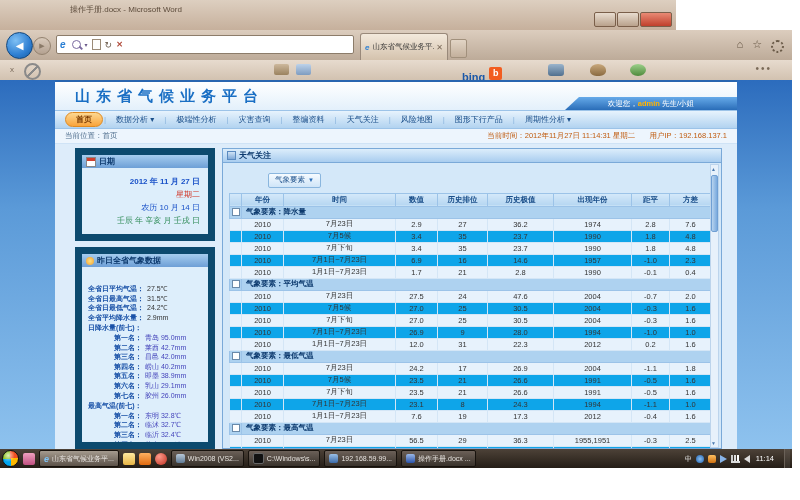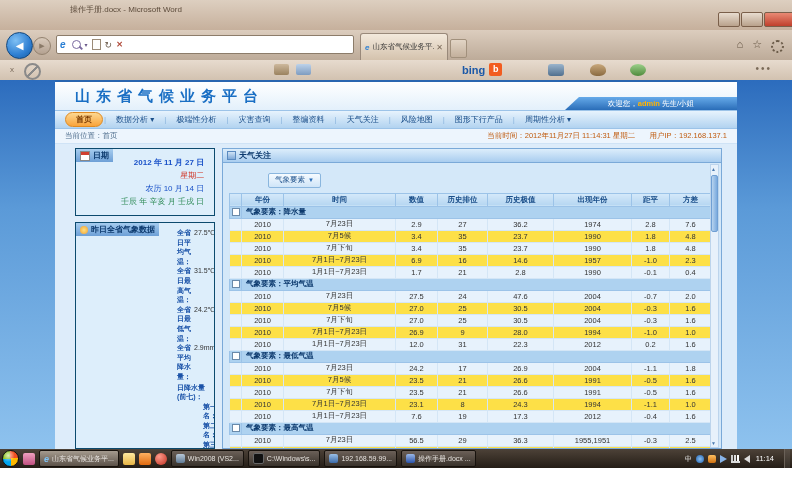--- a/index.html
+++ b/index.html
@@ -1,21 +1,21 @@
 <!DOCTYPE html>
 <html><head>
 <meta charset="utf-8">
 <style>
   html,body{margin:0;padding:0;}
   body{width:800px;height:500px;background:#fff;font-family:"Liberation Sans",sans-serif;overflow:hidden;}
   .stage{position:relative;width:800px;height:500px;background:#fff;overflow:hidden;}
   .screen{position:absolute;left:0;top:0;width:792px;height:468px;overflow:hidden;background:#fff;}
 
   
-  .word-strip{position:absolute;left:0;top:0;width:800px;height:30px;background:linear-gradient(#ddcfc0,#c6b09c);}
+  .word-strip{position:absolute;left:0;top:0;width:676px;height:30px;background:linear-gradient(#ddcfc0,#c6b09c);}
   .word-title{position:absolute;left:70px;top:4px;font-size:8px;color:#5d4c3c;}
   .win-controls{position:absolute;right:4px;top:12px;display:flex;gap:1px;}
   .win-btn{width:20px;height:13px;border:1px solid #7a5f4a;border-radius:2px;background:linear-gradient(#e8dccf,#bba astray);}
   .win-btn{background:linear-gradient(#e8dccf,#b9a28c);}
   .win-btn.close{width:30px;background:linear-gradient(#e98a74,#c0402c);}
 
   
   .browser-bar{position:absolute;left:0;top:30px;width:792px;height:30px;background:linear-gradient(#dccdbe,#bdab99);border-bottom:1px solid #99897a;}
   .nav-circle{position:absolute;border-radius:50%;display:flex;align-items:center;justify-content:center;}
   .back-btn{left:6px;top:32px;width:25px;height:25px;background:radial-gradient(circle at 35% 30%,#7fc0f4,#2f7fd2 60%,#155a9e);border:1px solid #12477e;color:#fff;font-size:10px;z-index:3;}
@@ -38,21 +38,21 @@
   .gear{width:9px;height:9px;border:2px dotted #6a5a48;border-radius:50%;margin-top:2px;}
 
   
   .toolbar-row{position:absolute;left:0;top:60px;width:792px;height:20px;background:linear-gradient(#e7dbce,#d2c2b0);border-bottom:1px solid #a3937f;}
   .tbx{position:absolute;left:10px;top:5px;font-size:8px;color:#7a6a5a;}
   .slash-circle{position:absolute;left:24px;top:3px;width:13px;height:13px;border:2px solid #8a8a8a;border-radius:50%;background:linear-gradient(135deg,transparent 45%,#8a8a8a 45%,#8a8a8a 55%,transparent 55%);}
   .mini-ic{position:absolute;top:4px;width:15px;height:11px;border-radius:2px;}
   .mail1{left:274px;background:linear-gradient(#cdb89c,#9a825f);}
   .mail2{left:296px;background:linear-gradient(#bcd2ea,#7e9cc0);}
   .bing-wrap{position:absolute;left:462px;top:3px;display:flex;align-items:center;gap:4px;}
-  .bing-text{font-size:11px;font-weight:bold;color:#1b58a8;letter-spacing:0;}
+  .bing-text{font-size:11px;font-weight:bold;color:#1b58a8;letter-spacing:0;margin-top:8px;}
   .bing-sq{width:13px;height:13px;background:#f25c1f;border-radius:2px;color:#fff;font-size:9px;font-weight:bold;text-align:center;line-height:13px;}
   .blob{position:absolute;top:4px;width:16px;height:12px;border-radius:3px;}
   .blob1{left:548px;background:linear-gradient(#9ab4cc,#51708e);}
   .blob2{left:590px;background:linear-gradient(#c8a87c,#8a6a40);border-radius:50% 50% 40% 40%;}
   .blob3{left:630px;background:linear-gradient(#9cd08a,#4f8a3c);border-radius:50%;}
   .dots{position:absolute;right:20px;top:3px;color:#7a6a58;font-size:10px;letter-spacing:2px;}
 
   
   .viewport{position:absolute;left:0;top:80px;width:792px;height:369px;background:linear-gradient(180deg,#2c6cbd 0%,#5b9ad8 35%,#8ec2ee 100%);}
   .page{position:absolute;left:55px;top:0;width:682px;height:369px;background:#fff;display:flex;flex-direction:column;border-top:2px solid #2a66b0;box-sizing:border-box;}
@@ -63,21 +63,21 @@
   .navbar{height:17px;background:linear-gradient(#e7f3fd,#b2d3f0);border-top:1px solid #9cc3e8;border-bottom:1px solid #9cc3e8;display:flex;align-items:center;padding-left:10px;font-size:8px;color:#1b4f8a;flex:none;}
   .nav-item{padding:2px 9px;cursor:default;white-space:nowrap;}
   .nav-item.active{background:linear-gradient(#fdd892,#f9a43b);border:1px solid #e08a20;border-radius:8px;color:#7a3a00;font-weight:bold;padding:1px 10px;}
   .nav-sep{color:#8ab4dd;margin:0 1px;}
   .crumb-row{height:14px;background:#edf5fd;border-bottom:1px solid #cfe3f6;display:flex;justify-content:space-between;align-items:center;font-size:7.5px;color:#4a6a8a;padding:0 10px;flex:none;}
   .crumb-right span{color:#c05c10;margin-left:12px;}
   .content{flex:1;display:flex;padding:4px 15px 0 20px;background:#ddecfa;overflow:hidden;}
 
   
   .sidebar{width:140px;flex:none;display:flex;flex-direction:column;gap:6px;}
-  .panel{border:1px solid #0c4a6e;background:#ddeefb;display:flex;flex-direction:row;}
+  .panel{border:7px solid #0c4a6e;background:#ddeefb;display:flex;flex-direction:column;}
   .panel-head{height:13px;background:linear-gradient(#a6cdef,#6d9fd6);display:flex;align-items:center;gap:3px;padding:0 4px;font-size:8px;font-weight:bold;color:#0d3a6e;flex:none;}
   .cal-ic{width:8px;height:8px;background:#fff;border:1px solid #888;position:relative;}
   .cal-ic:before{content:"";position:absolute;left:0;top:0;width:100%;height:3px;background:#d04030;}
   .sun-ic{width:8px;height:8px;border-radius:50%;background:radial-gradient(#ffe080,#f0a030);}
   .date-body{padding:7px 8px;text-align:right;font-size:8px;line-height:13px;}
   .d1{color:#1a52c8;font-weight:bold;}
   .d2{color:#d03020;}
   .d3{color:#1a52c8;}
   .d4{color:#2e8b57;}
   .weather-panel{flex:1;overflow:hidden;gap:12px;}
@@ -90,21 +90,21 @@
   .rank-label{color:#1a52a8;font-weight:bold;margin-left:26px;}
   .rank-text{color:#4444bb;margin-left:3px;}
 
   
   .main{margin-left:7px;flex:1;display:flex;flex-direction:column;min-width:0;}
   .main-header{height:13px;background:linear-gradient(#dcedfb,#a9cdef);border:1px solid #7aa9d8;display:flex;align-items:center;gap:3px;padding:0 4px;font-size:8px;font-weight:bold;color:#0d3a6e;flex:none;}
   .tile-ic{width:7px;height:7px;background:linear-gradient(#cfe3f6,#7fa9d8);border:1px solid #5a8ac0;}
   .main-body{flex:1;border:1px solid #7aa9d8;border-top:none;background:#d4e8f9;padding:5px 10px 0 6px;position:relative;overflow:hidden;}
   .filter-btn{display:inline-flex;align-items:center;gap:3px;height:13px;background:linear-gradient(#f6fbff,#cfe5f8);border:1px solid #8ab6de;border-radius:2px;font-size:7.5px;color:#1b4f8a;padding:0 6px;margin-left:39px;}
   .filter-btn .arr{font-size:6px;color:#2a6db8;}
-  table.data{margin-top:5px;border-collapse:collapse;table-layout:fixed;background:#fde047;font-size:7.5px;width:482px;}
+  table.data{margin-top:5px;border-collapse:collapse;table-layout:fixed;background:#0ea5e9;font-size:7.5px;width:482px;}
   table.data th{background:linear-gradient(#d5e9fa,#b5d6f1);color:#1b4f8a;font-weight:bold;border:1px solid #9cc3e8;height:12px;padding:0;}
   table.data td{border:1px solid #d4e6f6;height:11px;padding:0;text-align:center;color:#333;white-space:nowrap;overflow:hidden;}
   tr.grp td{background:#aed2f0;color:#0d3a6e;font-weight:bold;text-align:left;border-color:#9cc3e8;}
   tr.grp td.gtitle{padding-left:4px;}
   .cbx{width:6px;height:6px;background:#fff;border:1px solid #6a8aaa;margin:0 auto;}
   tr.alt td{background:#e7f2fc;}
   .vscroll{position:absolute;right:2px;top:1px;bottom:0;width:7px;background:#e7f1fb;border:1px solid #bcd4ec;}
   .vthumb{position:absolute;left:0;top:10px;width:5px;height:55px;background:linear-gradient(90deg,#b7d3ef,#7aaade);border:1px solid #6f9fd4;border-radius:2px;}
   .varr{position:absolute;left:0;width:5px;font-size:5px;color:#4a7ab0;text-align:center;line-height:8px;}
   .varr.up{top:0;} .varr.dn{bottom:0;}

